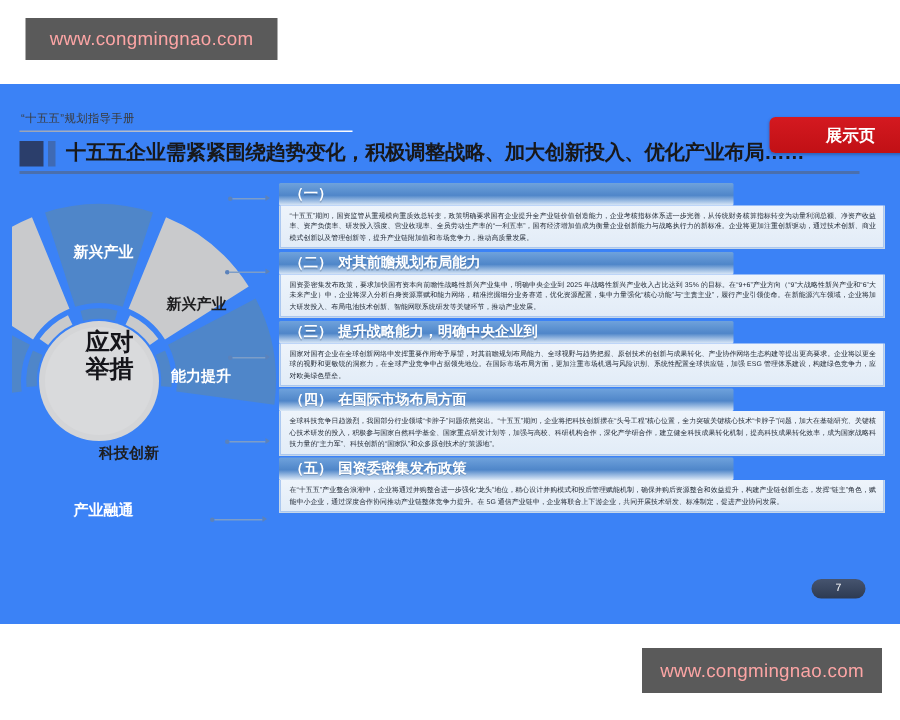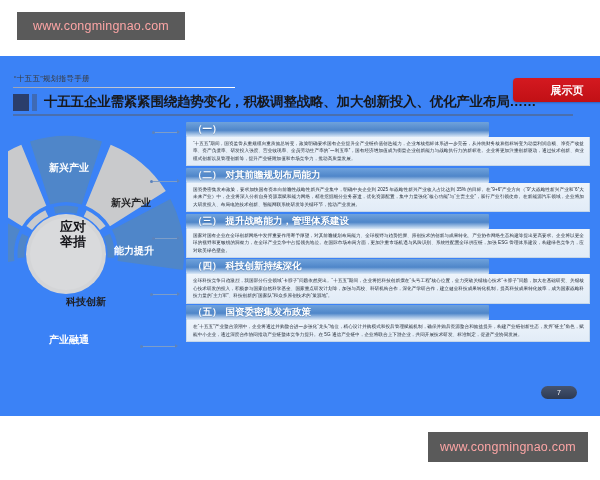--- a/index.html
+++ b/index.html
@@ -64,21 +64,21 @@
   .fan-wrap{position:absolute;left:8px;top:62px;width:178px;height:270px;}
   .fan-wrap svg{display:block;}
   .fan-label{
     position:absolute;font-size:10px;font-weight:bold;white-space:nowrap;
     pointer-events:none;
   }
   .fl-blue{color:#ffffff;}
   .fl-gray{color:#1e1e20;}
   .center-label{
     position:absolute;left:31px;top:102px;width:68px;
-    text-align:center;font-size:13px;font-weight:bold;color:#15151a;
+    text-align:center;font-size:16px;font-weight:bold;color:#15151a;
     line-height:1.15;
   }
 
   
   .blocks{position:absolute;left:186px;top:66px;width:404px;}
   .blk{position:relative;margin-bottom:1.5px;}
   .blk-head{
     height:15px;
     background:linear-gradient(180deg,#6fa2dc 0%,#4f86c9 55%,#dce9f7 100%);
     border-radius:1px;
@@ -223,29 +223,29 @@
       <div class="blk-head">
         <span class="num">（二）</span>
         <span class="htxt">对其前瞻规划布局能力</span>
       </div>
       <div class="blk-body">国资委密集发布政策，要求加快国有资本向前瞻性战略性新兴产业集中，明确中央企业到 2025 年战略性新兴产业收入占比达到 35% 的目标。在“9+6”产业方向（“9”大战略性新兴产业和“6”大未来产业）中，企业将深入分析自身资源禀赋和能力网络，精准挖掘细分业务赛道，优化资源配置，集中力量强化“核心功能”与“主责主业”，履行产业引领使命。在新能源汽车领域，企业将加大研发投入、布局电池技术创新、智能网联系统研发等关键环节，推动产业发展。</div>
     </div>
 
     <div class="blk">
       <div class="blk-head">
         <span class="num">（三）</span>
-        <span class="htxt">提升战略能力，管理体系建设</span>
+        <span class="htxt">提升战略能力，明确中央企业到</span>
       </div>
       <div class="blk-body">国家对国有企业在全球创新网络中发挥重要作用寄予厚望，对其前瞻规划布局能力、全球视野与趋势把握、原创技术的创新与成果转化、产业协作网络生态构建等提出更高要求。企业将以更全球的视野和更敏锐的洞察力，在全球产业竞争中占据领先地位。在国际市场布局方面，更加注重市场机遇与风险识别、系统性配置全球供应链，加强 ESG 管理体系建设，构建绿色竞争力，应对欧美绿色壁垒。</div>
     </div>
 
     <div class="blk">
       <div class="blk-head">
         <span class="num">（四）</span>
-        <span class="htxt">科技创新持续深化</span>
+        <span class="htxt">在国际市场布局方面</span>
       </div>
       <div class="blk-body">全球科技竞争日趋激烈，我国部分行业领域“卡脖子”问题依然突出。“十五五”期间，企业将把科技创新摆在“头号工程”核心位置，全力突破关键核心技术“卡脖子”问题，加大在基础研究、关键核心技术研发的投入，积极参与国家自然科学基金、国家重点研发计划等，加强与高校、科研机构合作，深化产学研合作，建立健全科技成果转化机制，提高科技成果转化效率，成为国家战略科技力量的“主力军”、科技创新的“国家队”和众多原创技术的“策源地”。</div>
     </div>
 
     <div class="blk">
       <div class="blk-head">
         <span class="num">（五）</span>
         <span class="htxt">国资委密集发布政策</span>
       </div>
       <div class="blk-body">在“十五五”产业整合浪潮中，企业将通过并购整合进一步强化“龙头”地位，精心设计并购模式和投后管理赋能机制，确保并购后资源整合和效益提升，构建产业链创新生态，发挥“链主”角色，赋能中小企业，通过深度合作协同推动产业链整体竞争力提升。在 5G 通信产业链中，企业将联合上下游企业，共同开展技术研发、标准制定，促进产业协同发展。</div>

